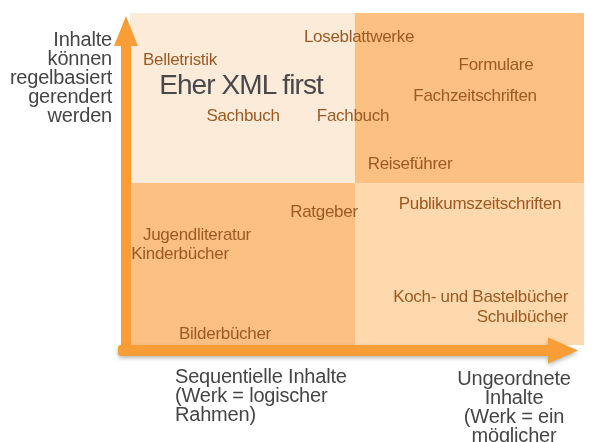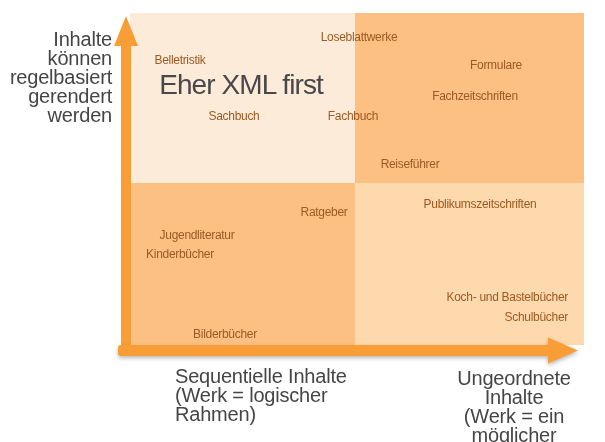--- a/index.html
+++ b/index.html
@@ -22,21 +22,21 @@
   }
   #q-tl { left: 130px; top: 13px;  width: 225px; height: 170px; }
   #q-tr { left: 355px; top: 13px;  width: 229px; height: 170px; }
   #q-bl { left: 130px; top: 183px; width: 225px; height: 162px; }
   #q-br { left: 355px; top: 183px; width: 229px; height: 162px; }
 
   
   .item {
     position: absolute;
     color: #9c5a22;
-    font-size: 12px;
+    font-size: 17px;
     letter-spacing: -0.3px;
     white-space: nowrap;
     transform: translate(-50%, -50%);
     z-index: 3;
   }
   .item.right-anchor {
     transform: translateY(-50%);
   }
 
   
@@ -100,21 +100,21 @@
     <rect x="4" y="12" width="436" height="11" rx="3" fill="#f99d36"></rect>
     <polygon points="464,17.5 434,4.5 434,30.5" fill="#f99d36"></polygon>
   </svg>
 
   <div class="qtitle" id="title-first">Eher XML first</div>
 
   <div class="item" style="left:180px; top:60px;">Belletristik</div>
   <div class="item" style="left:359px; top:37px;">Loseblattwerke</div>
   <div class="item" style="left:496px; top:65px;">Formulare</div>
   <div class="item" style="left:475px; top:96px;">Fachzeitschriften</div>
-  <div class="item" style="left:234px; top:116px;text-align:right;">Sachbuch</div>
+  <div class="item" style="left:243px; top:116px;text-align:right;">Sachbuch</div>
   <div class="item" style="left:353px; top:116px;">Fachbuch</div>
   <div class="item" style="left:410px; top:164px;">Reiseführer</div>
   <div class="item" style="left:197px; top:190px;margin-top:45px;">Jugendliteratur</div>
   <div class="item" style="left:324px; top:212px;">Ratgeber</div>
   <div class="item" style="left:480px; top:204px;">Publikumszeitschriften</div>
   <div class="item" style="left:180px; top:254px;">Kinderbücher</div>
   <div class="item" style="left:225px; top:334px;">Bilderbücher</div>
   <div class="item right-anchor" style="right:37px; top:297px;">Koch- und Bastelbücher</div>
   <div class="item right-anchor" style="right:37px; top:317px;">Schulbücher</div>
 

